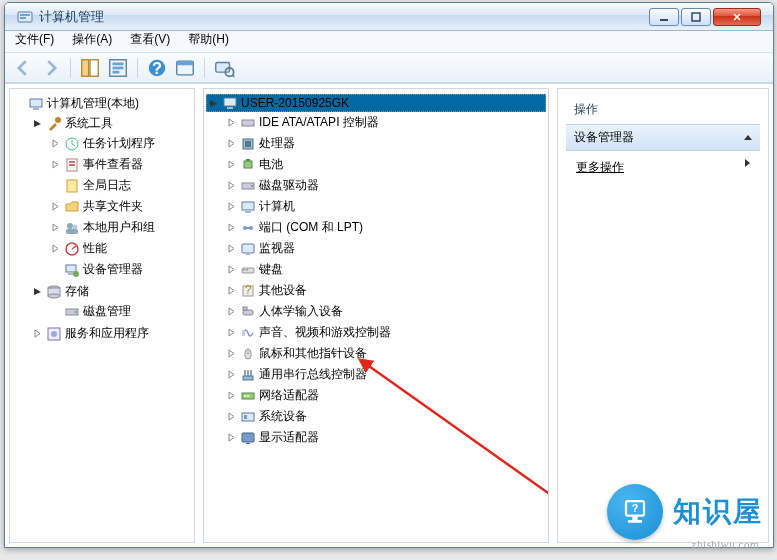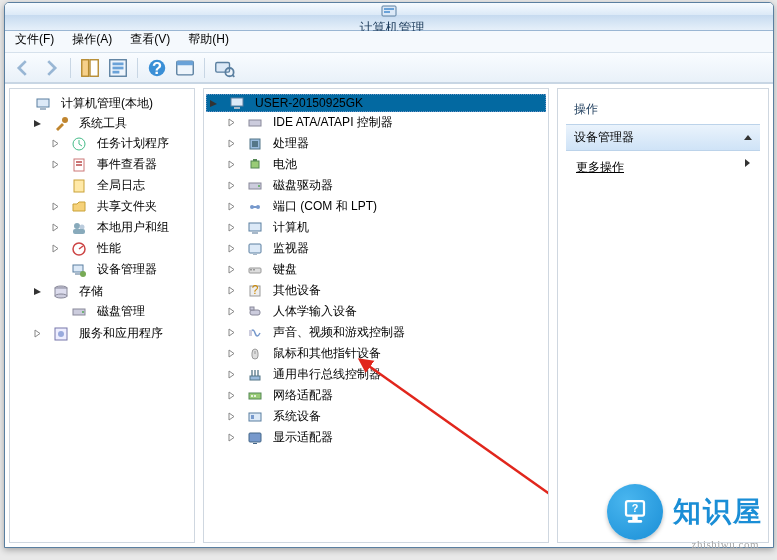--- a/index.html
+++ b/index.html
@@ -1,18 +1,18 @@
 <!DOCTYPE html>
 <html><head>
 <meta charset="utf-8">
 <style>
   * { box-sizing: border-box; font-family: "Microsoft YaHei", "SimSun", sans-serif; font-size: 12px; }
   body { margin: 0; background: #e9e9e9; width: 777px; height: 560px; position: relative; overflow: hidden; }
   .window { position: absolute; left: 4px; top: 2px; width: 770px; height: 546px; background: #fff; border: 1px solid #5a7fa0; border-radius: 5px 5px 0 0; box-shadow: 0 2px 6px rgba(0,0,0,.3); display: flex; flex-direction: column; }
-  .titlebar { height: 28px; background: linear-gradient(#f6fbff,#dbe9f7 45%,#c7dbf0 46%,#e6f0fa); border-bottom: 1px solid #9ab6d3; display: flex; align-items: center; padding: 0 12px; border-radius: 4px 4px 0 0; flex-direction: column; }
+  .titlebar { height: 28px; background: linear-gradient(#f6fbff,#dbe9f7 45%,#c7dbf0 46%,#e6f0fa); border-bottom: 1px solid #9ab6d3; display: flex; align-items: center; padding: 0 12px; border-radius: 4px 4px 0 0; }
   .titlebar .title { margin-left: 6px; color: #1b3a5a; font-size: 13px; }
   .titlebar .icon-app { width: 16px; height: 16px; display:inline-block; }
   .win-btns { margin-left: auto; display: flex; gap: 2px; }
   .win-btn { width: 30px; height: 18px; border: 1px solid #6b88a6; border-radius: 3px; background: linear-gradient(#f7fbff,#cfe1f3); display:flex; align-items:center; justify-content:center; }
   .win-btn.close { width: 48px; background: linear-gradient(#f39a86,#e0523a 45%,#c8321a 46%,#e66a50); border-color:#9a2a16; color:#fff; }
   .win-btn svg { width: 10px; height: 10px; }
   .menubar { height: 22px; display:flex; align-items:flex-start; gap: 18px; padding: 0 10px; background:#f5f9fd; border-bottom:1px solid #d6e1ec; }
   .menubar .menu-item { color:#000; }
   .toolbar { height: 30px; display:flex; align-items:center; gap:4px; padding: 2px 6px; background:linear-gradient(#f9fcff,#e9f1f9); border-bottom:1px solid #c8d6e4; }
   .tbtn { width:24px; height:24px; border:1px solid transparent; border-radius:2px; display:flex; align-items:center; justify-content:center; }
@@ -24,21 +24,21 @@
   .pane.mid { flex:1; position:relative; }
   .pane.right { width:212px; display:flex; flex-direction:column; padding:8px; }
   .right-title { padding:4px 8px 6px; color:#1b3a5a; font-size:12px; }
   .right-sel { background:linear-gradient(#eaf3fc,#cfe3f7); border-top:1px solid #bcd3ea; border-bottom:1px solid #bcd3ea; padding:4px 8px; display:flex; align-items:center; justify-content:space-between; }
   .right-more { padding:8px 10px; display:flex; align-items:flex-start; justify-content:space-between;text-decoration:underline; }
   .tri { width:0; height:0; border-top:4px solid transparent; border-bottom:4px solid transparent; border-left:5px solid #333; }
   .tri.up { border:none; width:0; height:0; border-left:4px solid transparent; border-right:4px solid transparent; border-bottom:5px solid #333; }
   ul.tree { list-style:none; margin:0; padding:4px 2px 4px 2px; }
   ul.tree ul { list-style:none; margin:0; padding-left:18px; }
   li.node { padding:1px 0; white-space:nowrap; }
-  .row { display:flex; align-items:center; gap:10px; padding:1px 2px; }
+  .row { display:flex; align-items:center; gap:3px; padding:1px 2px; }
   .row.selected { background:#0369a1; border:1px dotted #6893c4; padding:0 1px; }
   .expander { width:11px; height:11px; display:inline-flex; align-items:center; justify-content:center; cursor:pointer; }
   .expander svg { width:9px; height:9px; }
   .spacer { width:11px; height:11px; display:inline-block; }
   .ic { width:16px; height:16px; display:inline-flex; align-items:center; justify-content:center; }
   .label { color:#000; }
   
   .arrow { position:absolute; pointer-events:none; }
   
   .logo { position:absolute; right:14px; bottom:20px; display:flex; align-items:center; gap:10px; }
@@ -408,42 +408,42 @@
               </li>
               <li class="node">
                 <div class="row">
                   <span class="expander">
                     <svg viewBox="0 0 9 9">
                       <path d="M2 1 L7 4.5 L2 8 Z" fill="none" stroke="#888"></path>
                     </svg>
                   </span>
                   <span class="ic">
                     <svg viewBox="0 0 16 16">
+                      <rect x="2" y="3" width="12" height="8" fill="#dce9f7" stroke="#5a7fa0"></rect>
+                      <rect x="5" y="12" width="6" height="2" fill="#a7b8c9"></rect>
+                    </svg>
+                  </span>
+                  <span class="label">计算机</span>
+                </div>
+              </li>
+              <li class="node">
+                <div class="row">
+                  <span class="expander">
+                    <svg viewBox="0 0 9 9">
+                      <path d="M2 1 L7 4.5 L2 8 Z" fill="none" stroke="#888"></path>
+                    </svg>
+                  </span>
+                  <span class="ic">
+                    <svg viewBox="0 0 16 16">
                       <circle cx="5" cy="8" r="2" fill="#79c"></circle>
                       <circle cx="11" cy="8" r="2" fill="#79c"></circle>
                       <rect x="5" y="7" width="6" height="2" fill="#79c"></rect>
                     </svg>
                   </span>
                   <span class="label">端口 (COM 和 LPT)</span>
-                </div>
-              </li>
-              <li class="node">
-                <div class="row">
-                  <span class="expander">
-                    <svg viewBox="0 0 9 9">
-                      <path d="M2 1 L7 4.5 L2 8 Z" fill="none" stroke="#888"></path>
-                    </svg>
-                  </span>
-                  <span class="ic">
-                    <svg viewBox="0 0 16 16">
-                      <rect x="2" y="3" width="12" height="8" fill="#dce9f7" stroke="#5a7fa0"></rect>
-                      <rect x="5" y="12" width="6" height="2" fill="#a7b8c9"></rect>
-                    </svg>
-                  </span>
-                  <span class="label">计算机</span>
                 </div>
               </li>
               <li class="node">
                 <div class="row">
                   <span class="expander">
                     <svg viewBox="0 0 9 9">
                       <path d="M2 1 L7 4.5 L2 8 Z" fill="none" stroke="#888"></path>
                     </svg>
                   </span>
                   <span class="ic">

